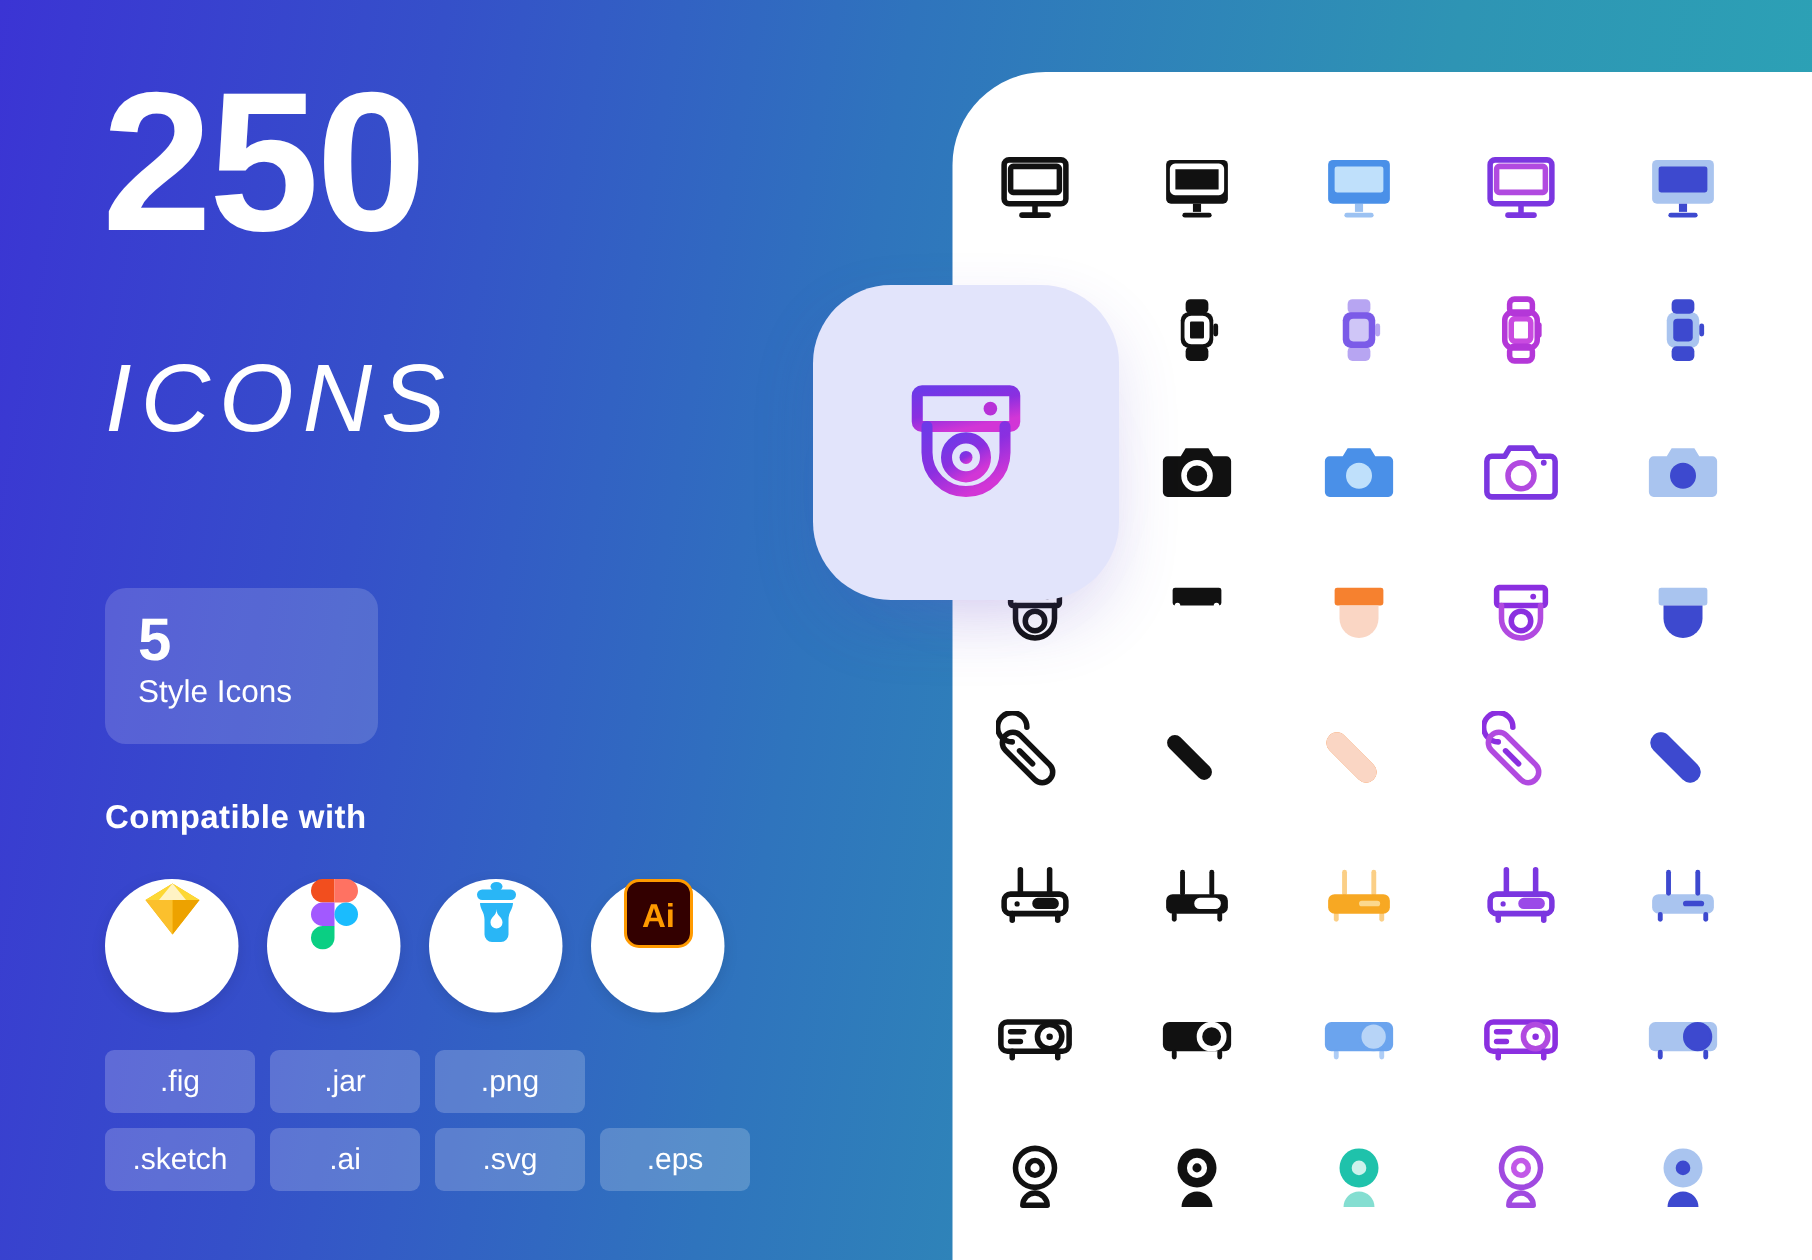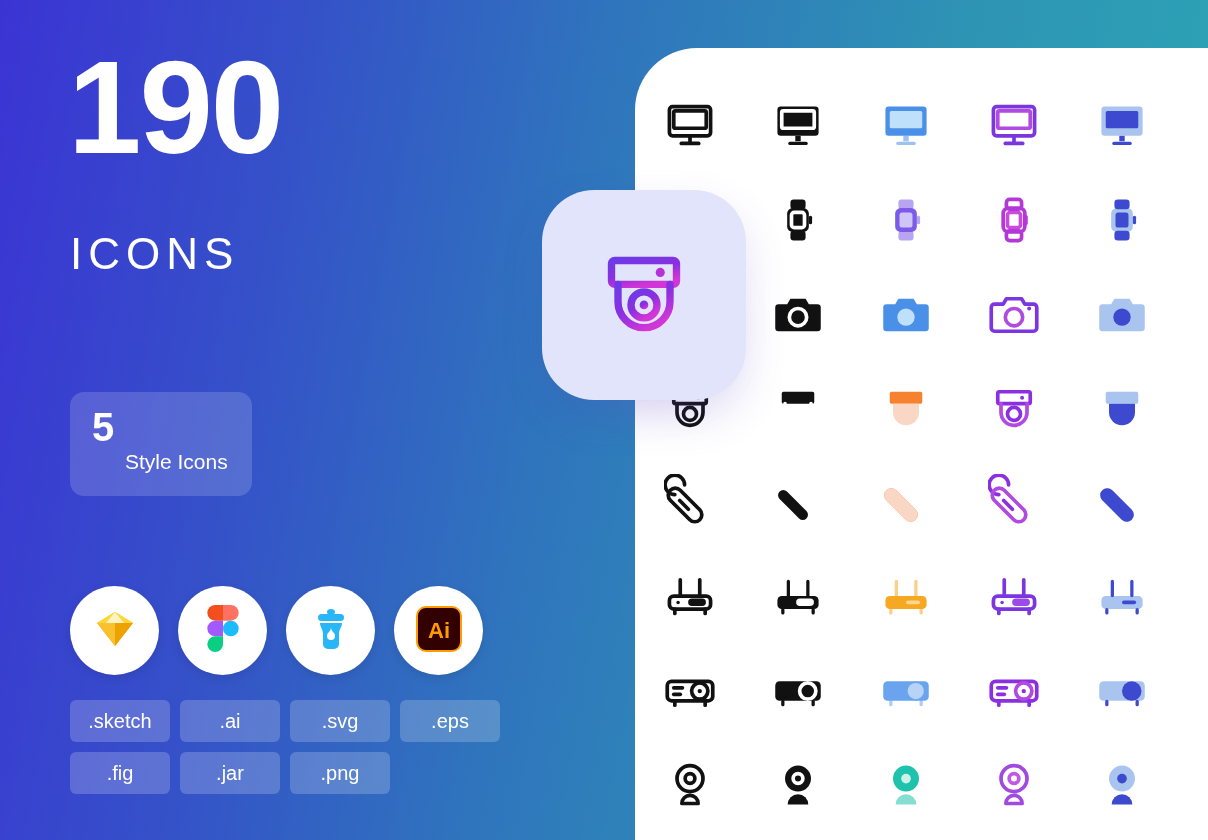--- a/index.html
+++ b/index.html
@@ -36,25 +36,26 @@
     letter-spacing: -2px;
     line-height: 1;
   }
 
   .title-block {
     position: absolute;
     left: 70px; top: 228px;
     color: #ffffff;
   }
   .title-line {
-    font-size: 44px;
+    font-size: 64px;
     font-weight: 300;
     letter-spacing: 6px;
     line-height: 1.16;
     color: #ffffff;
+    font-style: italic;
   }
 
   .style-box {
     position: absolute;
     left: 70px; top: 392px;
     width: 182px; height: 104px;
     background: rgba(255,255,255,0.16);
     border-radius: 14px;
     padding: 14px 0 0 22px;
   }
@@ -62,21 +63,20 @@
     font-size: 40px;
     font-weight: bold;
     color: #ffffff;
     line-height: 1.05;
   }
   .style-label {
     font-size: 21px;
     font-weight: 400;
     color: #ffffff;
     margin-top: 2px;
-    margin-left: 33px;
   }
 
   .compat-heading {
     position: absolute;
     left: 70px; top: 532px;
     font-size: 22px;
     font-weight: bold;
     color: #ffffff;
     letter-spacing: 0.3px;
   }
@@ -86,21 +86,20 @@
     position: absolute;
     left: 70px; top: 586px;
     display: flex;
     gap: 19px;
   }
   .app-circle {
     width: 89px; height: 89px;
     border-radius: 50%;
     background: #ffffff;
     display: flex;
-    align-items: center;
     justify-content: center;
     box-shadow: 0 3px 10px rgba(0,0,0,0.10);
   }
 
   
   .tags-area {
     position: absolute;
     left: 70px; top: 700px;
     width: 470px;
   }
@@ -160,31 +159,32 @@
     box-shadow: 0 18px 42px rgba(90,70,190,0.16);
   }
 </style>
 </head>
 <body>
 
 <div id="stage">
 
   <div class="left-panel">
 
-    <div class="big-count">190</div>
+    <div class="big-count">250</div>
 
     <div class="title-block">
       <div class="title-line">ICONS</div>
     </div>
 
     <div class="style-box">
       <div class="style-num">5</div>
       <div class="style-label">Style Icons</div>
     </div>
 
+    <div class="compat-heading">Compatible with</div>
 
     <div class="apps-row">
 
       <div class="app-circle">
         <span>
           <svg width="44" height="40" viewBox="0 0 44 40">
             <polygon points="22,3 40,14 22,37 4,14" fill="#f7b500"></polygon>
             <polygon points="22,3 40,14 22,14 4,14" fill="#fdd835"></polygon>
             <polygon points="22,14 40,14 22,37" fill="#eda200"></polygon>
             <polygon points="22,14 4,14 22,37" fill="#fbc02d"></polygon>
@@ -223,29 +223,29 @@
             <text x="23" y="32" text-anchor="middle" font-family="Liberation Sans, sans-serif" font-size="22" font-weight="bold" fill="#ff9a00">Ai</text>
           </svg>
         </span>
       </div>
 
 
     </div>
 
     <div class="tags-area">
       <div class="tag-row">
+        <div class="tag">.fig</div>
+        <div class="tag">.jar</div>
+        <div class="tag">.png</div>
+      </div>
+      <div class="tag-row">
         <div class="tag">.sketch</div>
         <div class="tag">.ai</div>
         <div class="tag">.svg</div>
         <div class="tag">.eps</div>
-      </div>
-      <div class="tag-row">
-        <div class="tag">.fig</div>
-        <div class="tag">.jar</div>
-        <div class="tag">.png</div>
       </div>
     </div>
 
   </div>
 
   <div class="icon-panel">
     <div class="grid" id="icon-grid">
         <div class="cell" style="left: 27px; top: 49px;">
           <svg width="52" height="52" viewBox="0 0 48 48">
             <g>

